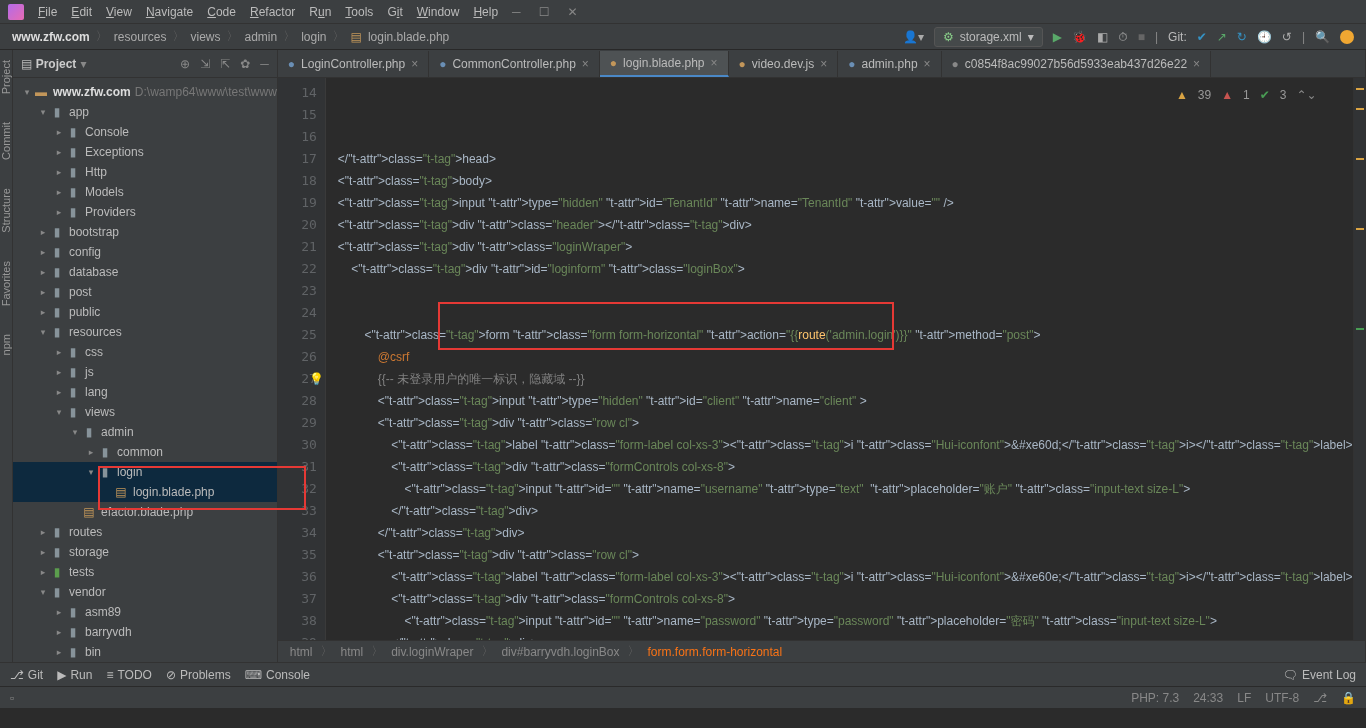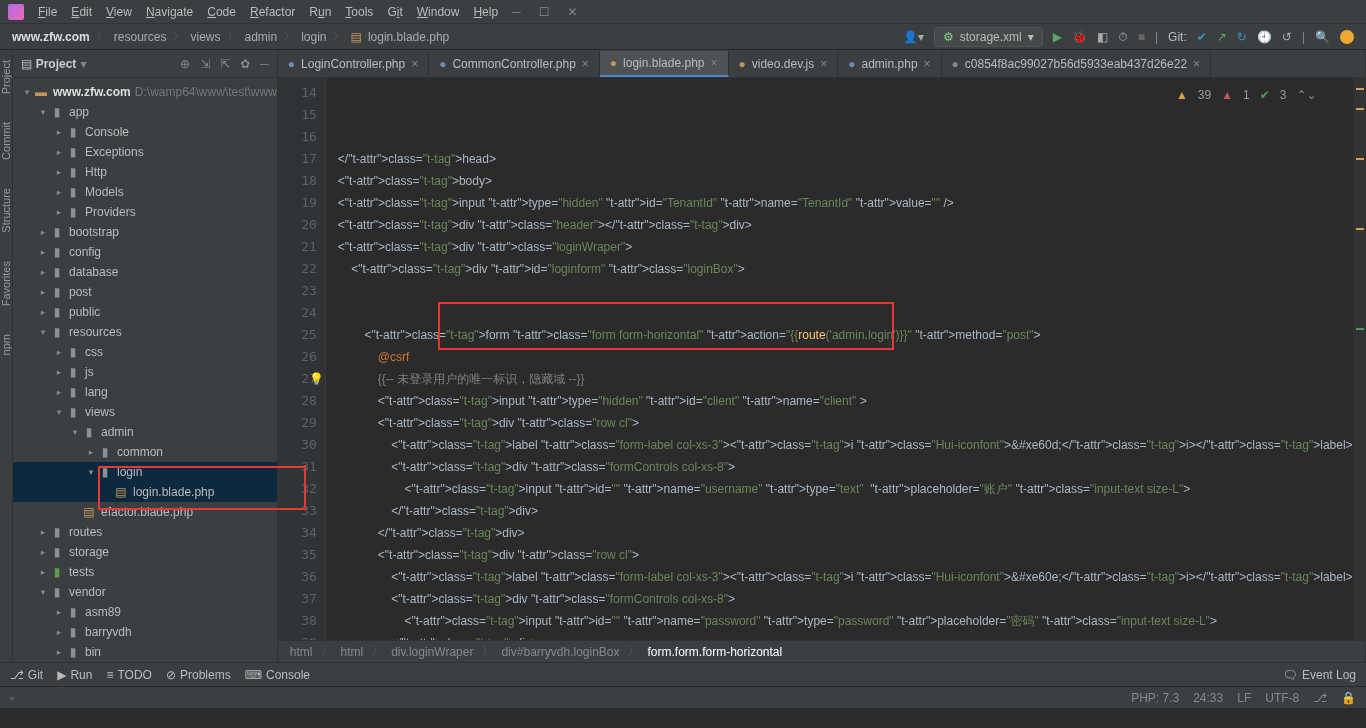--- a/index.html
+++ b/index.html
@@ -37,21 +37,21 @@
 .tab .close { color:#888; }
 .codewrap { flex:1; display:flex; position:relative; overflow:hidden; }
 .gutter { width:48px; background:#313335; text-align:right; padding:4px 8px 0 0; color:#606366; font-family:Consolas,monospace; font-size:13px; line-height:22px; border-right:1px solid #3a3a3a; }
 .code { flex:1; padding:4px 0 0 12px; font-family:Consolas,monospace; font-size:13px; line-height:22px; white-space:pre; color:#a9b7c6; position:relative; }
 .inspections { position:absolute; top:6px; right:36px; display:flex; gap:10px; font-size:11px; color:#999; z-index:5;}
 .minimap { width:12px; background:#313335; border-left:1px solid #323232; position:relative; }
 .minimap .mark { position:absolute; left:2px; width:8px; height:2px; }
 .breadcrumb { height:22px; background:#3c3f41; border-top:1px solid #323232; display:flex; align-items:center; padding:0 12px; gap:8px; font-size:11px; color:#888; }
 .breadcrumb span { color:#888; }
 .breadcrumb .bsep { color:#666; }
-.breadcrumb .last { color:#ffffff; }
+.breadcrumb .last { color:#f97316; }
 .bottombar { height:24px; background:#3c3f41; border-top:1px solid #323232; display:flex; align-items:center; padding:0 10px; gap:14px; }
 .bottombar .ti { display:flex; align-items:center; gap:4px; color:#bbb; cursor:default; }
 .statusbar { height:22px; background:#3c3f41; border-top:1px solid #2a2a2a; display:flex; align-items:center; padding:0 10px; color:#888; font-size:11px; }
 .statusbar .right { margin-left:auto; display:flex; gap:14px; } .t-str{color:#6a8759;} .t-cmt{color:#808080;margin-top:32px;} .t-kw{color:#cc7832;} .t-fn{color:#ffc66d;}
 .redbox { position:absolute; border:2px solid #e53935; pointer-events:none; }
 .hl-line { position:absolute; left:0; right:0; height:22px; background:#323232; z-index:-1; }
 .bulb { position:absolute; left:-28px; color:#f0a732; }
 </style>
 </head>
 <body>

